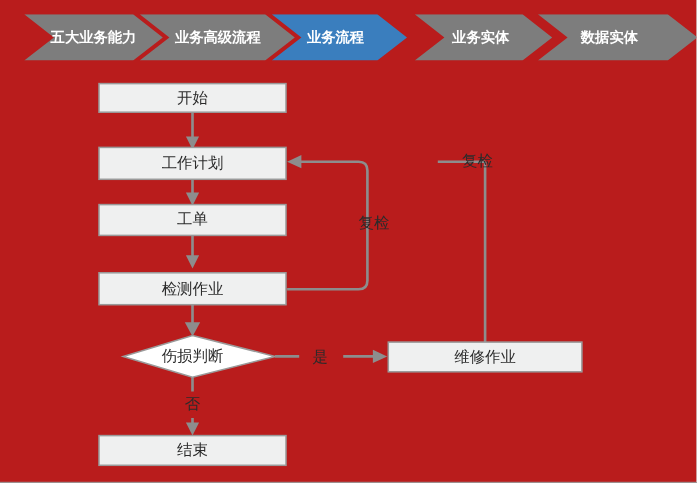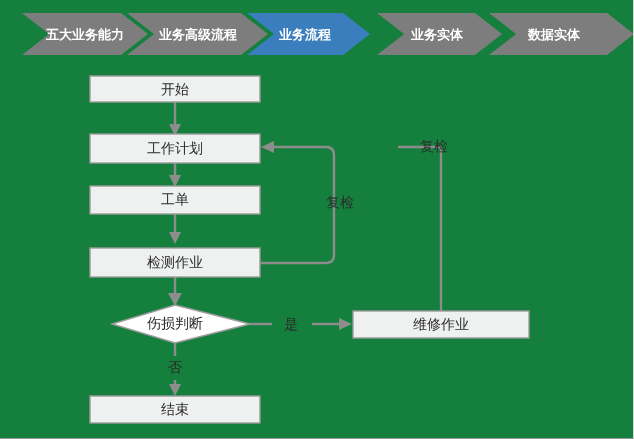--- a/index.html
+++ b/index.html
@@ -7,21 +7,21 @@
     padding: 0;
     background: #ffffff;
   }
   body {
     font-family: "DejaVu Sans", "Liberation Sans", sans-serif;
   }
   #canvas {
     position: relative;
     width: 634px;
     height: 439px;
-    background: #15803d;
+    background: #b91c1c;
     overflow: hidden;
     box-sizing: border-box;
     border-right: 1px solid #d8d8d8;
     border-bottom: 1px solid #9a9a9a;
   }
 
   
   #breadcrumb {
     position: absolute;
     left: 0;

